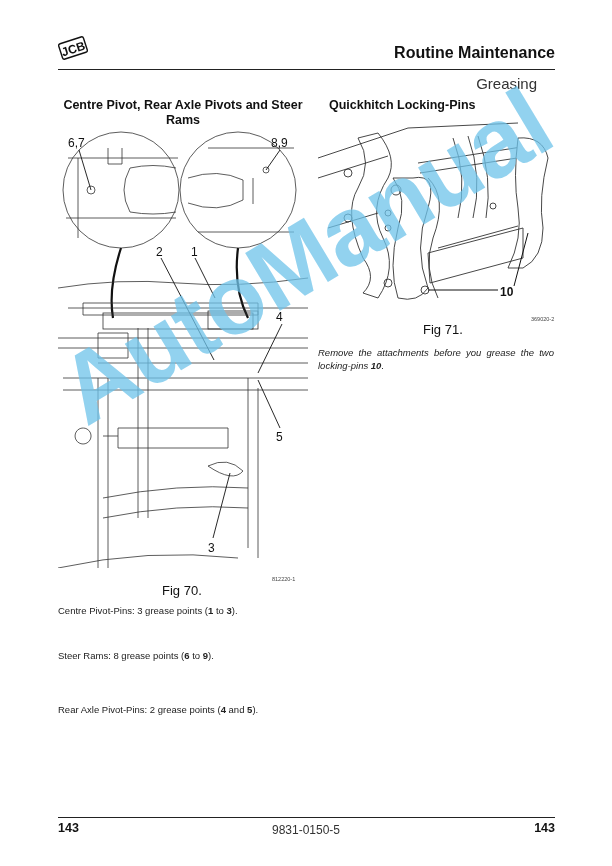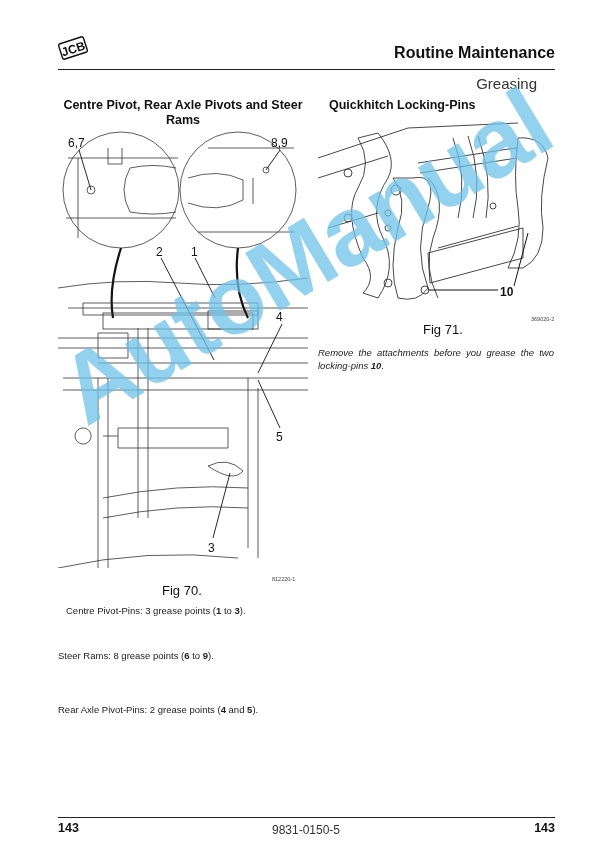--- a/index.html
+++ b/index.html
@@ -82,21 +82,21 @@
   <text x="213" y="19" class="callout">8,9</text>
   <text x="98" y="128" class="callout">2</text>
   <text x="133" y="128" class="callout">1</text>
   <text x="218" y="193" class="callout">4</text>
   <text x="218" y="313" class="callout">5</text>
   <text x="150" y="424" class="callout">3</text>
 </svg>
 <div class="abs figid" style="left:272px;top:576px;">812220-1</div>
 <div class="abs figcap" style="left:162px;top:583px;text-align:right;">Fig 70.</div>
 
-<div class="abs para" style="left:66px;top:604px;"><span>Centre Pivot-Pins: 3 grease points (</span><span class="b">1</span><span> to </span><span class="b">3</span><span>).</span></div>
+<div class="abs para" style="left:58px;top:604px;"><span>Centre Pivot-Pins: 3 grease points (</span><span class="b">1</span><span> to </span><span class="b">3</span><span>).</span></div>
 <div class="abs para" style="left:58px;top:663px;margin-top:40px;"><span>Rear Axle Pivot-Pins: 2 grease points (</span><span class="b">4</span><span> and </span><span class="b">5</span><span>).</span></div>
 <div class="abs para" style="left:58px;top:649px;"><span>Steer Rams: 8 grease points (</span><span class="b">6</span><span> to </span><span class="b">9</span><span>).</span></div>
 
 <svg class="abs fig" style="left:318px;top:118px;" width="240" height="195" viewBox="0 0 240 195">
   <g fill="none" stroke="#333" stroke-width="0.9">
     <path d="M0 40 L90 10 L200 5 M0 60 L70 38 M10 110 L60 95"></path>
     <path d="M40 20 Q55 45 40 70 Q25 95 45 140 Q60 160 45 175 L60 180 Q80 150 65 120 Q50 90 70 60 Q80 40 60 15 z"></path>
     <path d="M95 60 Q120 55 110 90 Q95 130 110 170 Q100 185 80 180 Q70 150 80 110 Q90 80 75 60 z" fill="#fff"></path>
     <path d="M110 60 Q130 80 115 120 Q105 150 120 180"></path>
     <path d="M100 45 L210 28 M102 55 L212 38"></path>

